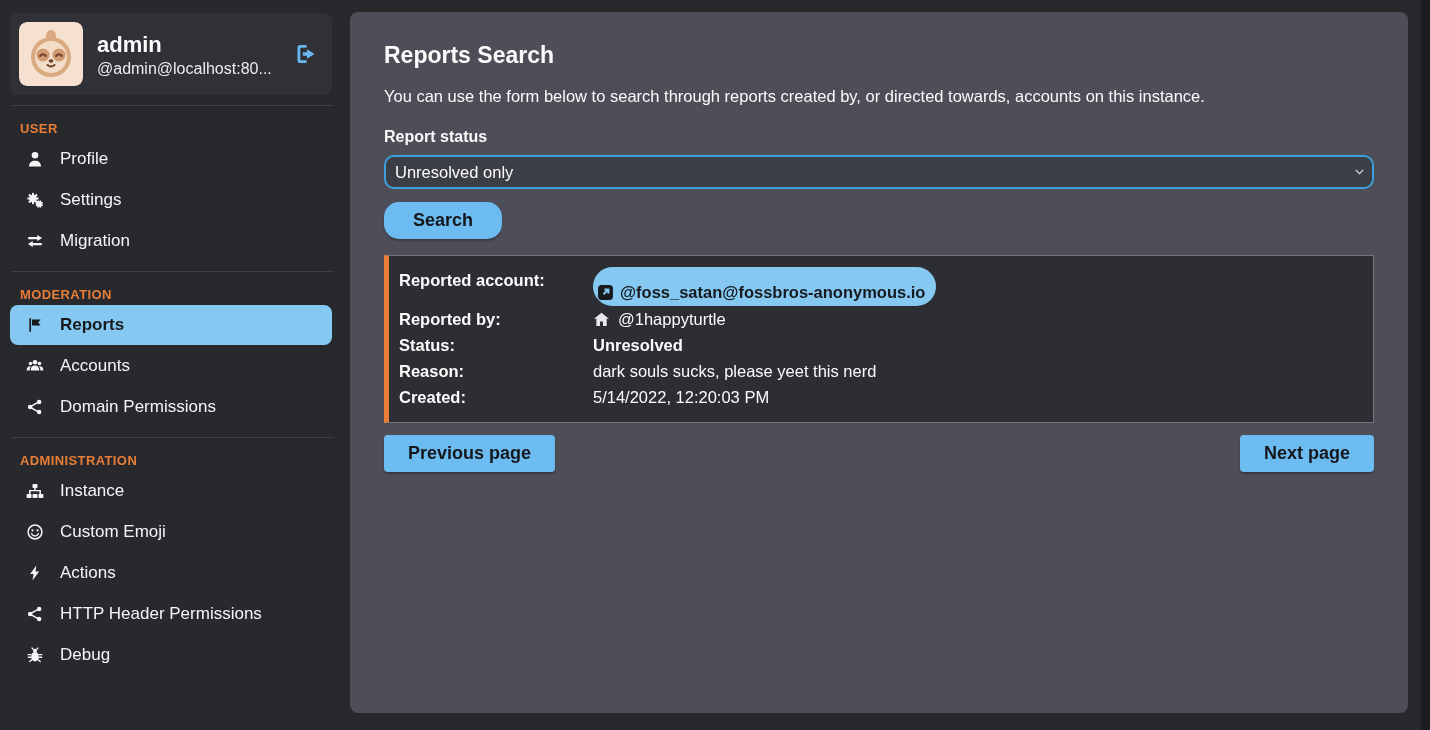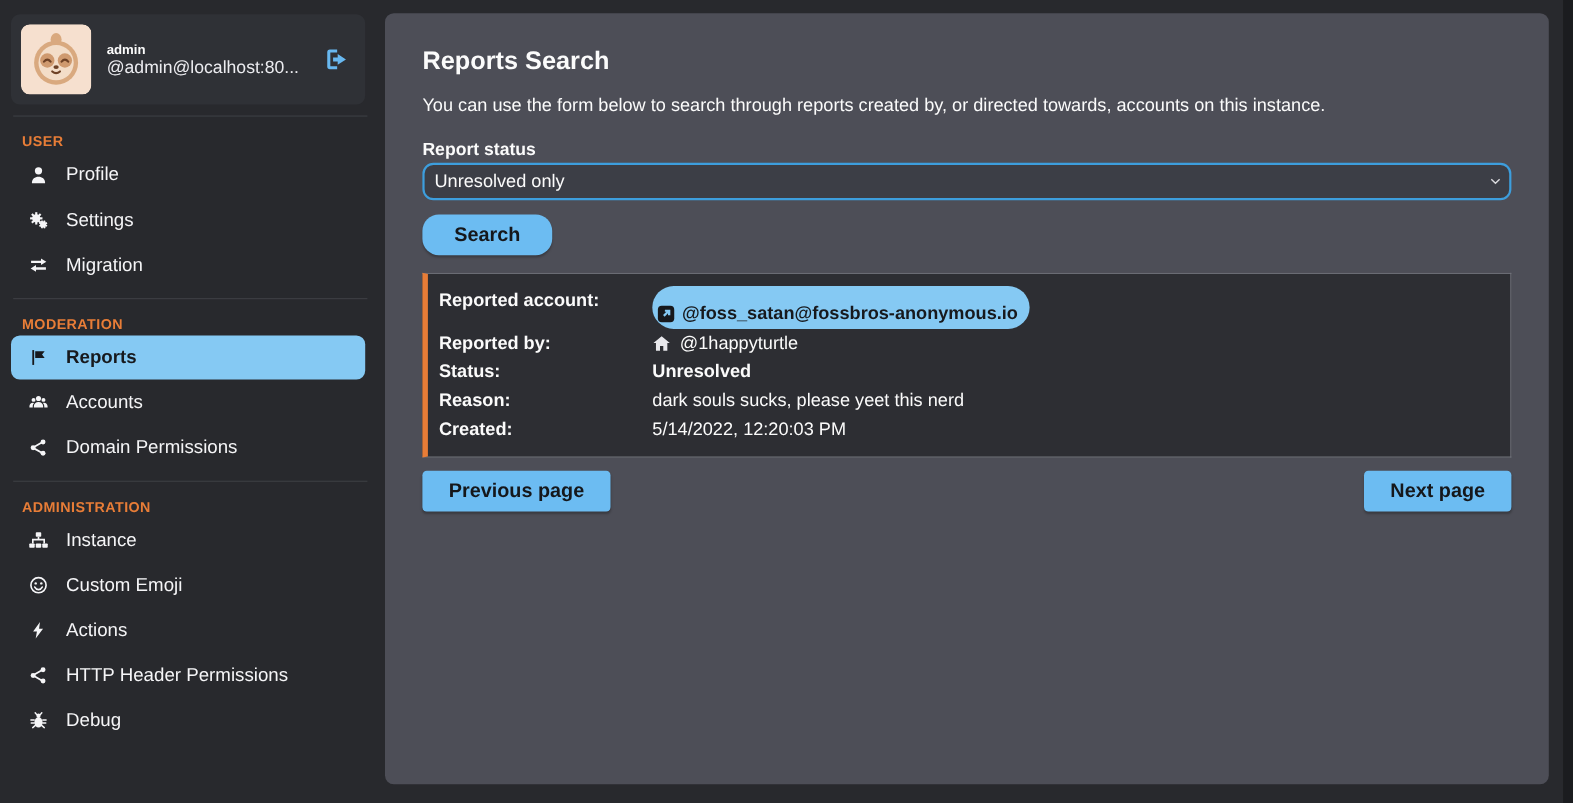--- a/index.html
+++ b/index.html
@@ -33,21 +33,21 @@
   
   .sidebar{width:346px;flex-shrink:0;padding-top:13px;}
   .user-card{
     display:flex;align-items:center;gap:14px;
     background:var(--card-bg);border-radius:8px;
     margin:0 14px 0 10px;padding:9px 12px 9px 9px;
     cursor:pointer;
   }
   .avatar{width:64px;height:64px;border-radius:8px;flex-shrink:0;display:block;}
   .user-meta{flex:1;min-width:0;}
-  .user-name{font-size:12px;font-weight:bold;line-height:1.35;}
+  .user-name{font-size:22px;font-weight:bold;line-height:1.35;}
   .user-handle{font-size:16px;color:#ececf0;white-space:nowrap;overflow:hidden;}
   .logout{background:none;border:none;color:var(--link-blue);cursor:pointer;padding:2px;flex-shrink:0;}
   .logout svg{width:24px;height:24px;fill:currentColor;display:block;}
   .divider{border:none;border-top:1px solid var(--divider);margin:10px 12px 0 12px;}
   .section-label{
     color:var(--accent-orange);
     font-size:13px;font-weight:bold;letter-spacing:.03em;
     margin:15px 20px 3px 20px;
   }
   .nav-item{
@@ -61,21 +61,21 @@
   .nav-item.active{background:var(--active-bg);color:var(--active-text);font-weight:bold;}
   
   .main-wrap{flex:1;padding:12px 22px 17px 4px;}
   .panel{
     background:var(--panel-bg);
     border-radius:8px;height:100%;
     padding:30px 34px;
   }
   .panel h1{font-size:23px;font-weight:bold;margin-bottom:18px;}
   .panel .desc{font-size:16.5px;margin-bottom:22px;}
-  .field-label{font-size:16px;font-weight:bold;margin-bottom:2px;display:block;}
+  .field-label{font-size:16px;font-weight:bold;margin-bottom:9px;display:block;}
   .select-wrap{position:relative;}
   select{
     width:100%;height:34px;
     background:var(--select-bg);
     border:2px solid var(--select-border);
     border-radius:10px;color:var(--text);
     font-size:16.5px;font-family:inherit;
     padding:0 30px 0 9px;
     appearance:none;-webkit-appearance:none;-moz-appearance:none;
     cursor:pointer;

